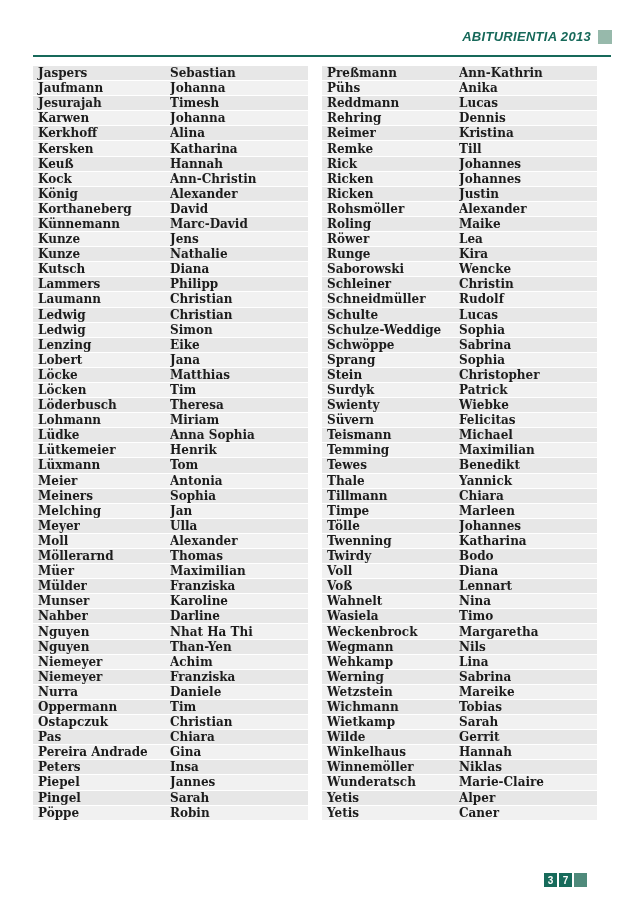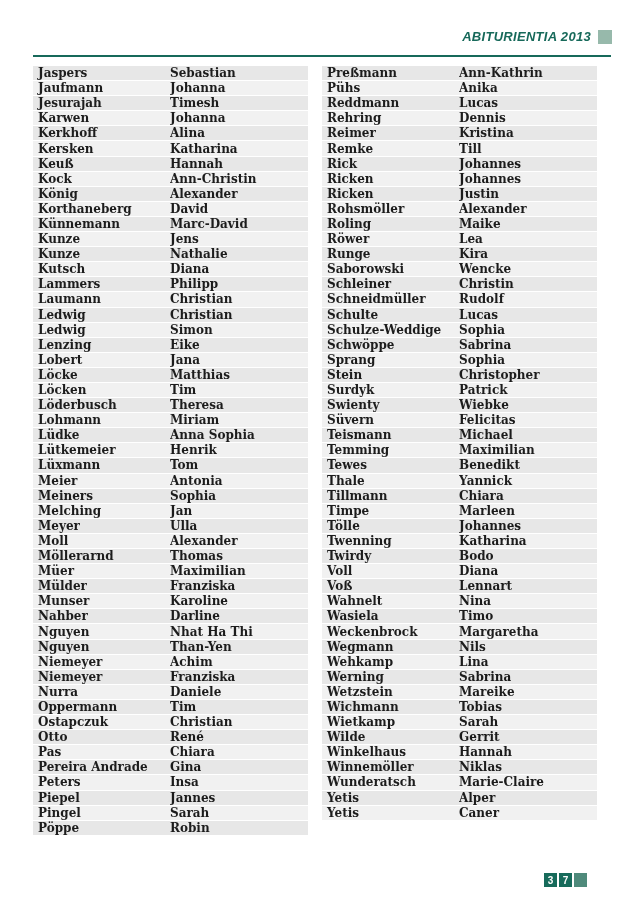--- a/index.html
+++ b/index.html
@@ -254,24 +254,20 @@
         </div>
         <div class="row">
           <span class="last">Oppermann</span>
           <span class="first">Tim</span>
         </div>
         <div class="row">
           <span class="last">Ostapczuk</span>
           <span class="first">Christian</span>
         </div>
         <div class="row">
-          <span class="last">Otto</span>
-          <span class="first">René</span>
-        </div>
-        <div class="row">
           <span class="last">Pas</span>
           <span class="first">Chiara</span>
         </div>
         <div class="row">
           <span class="last">Pereira Andrade</span>
           <span class="first">Gina</span>
         </div>
         <div class="row">
           <span class="last">Peters</span>
           <span class="first">Insa</span>

